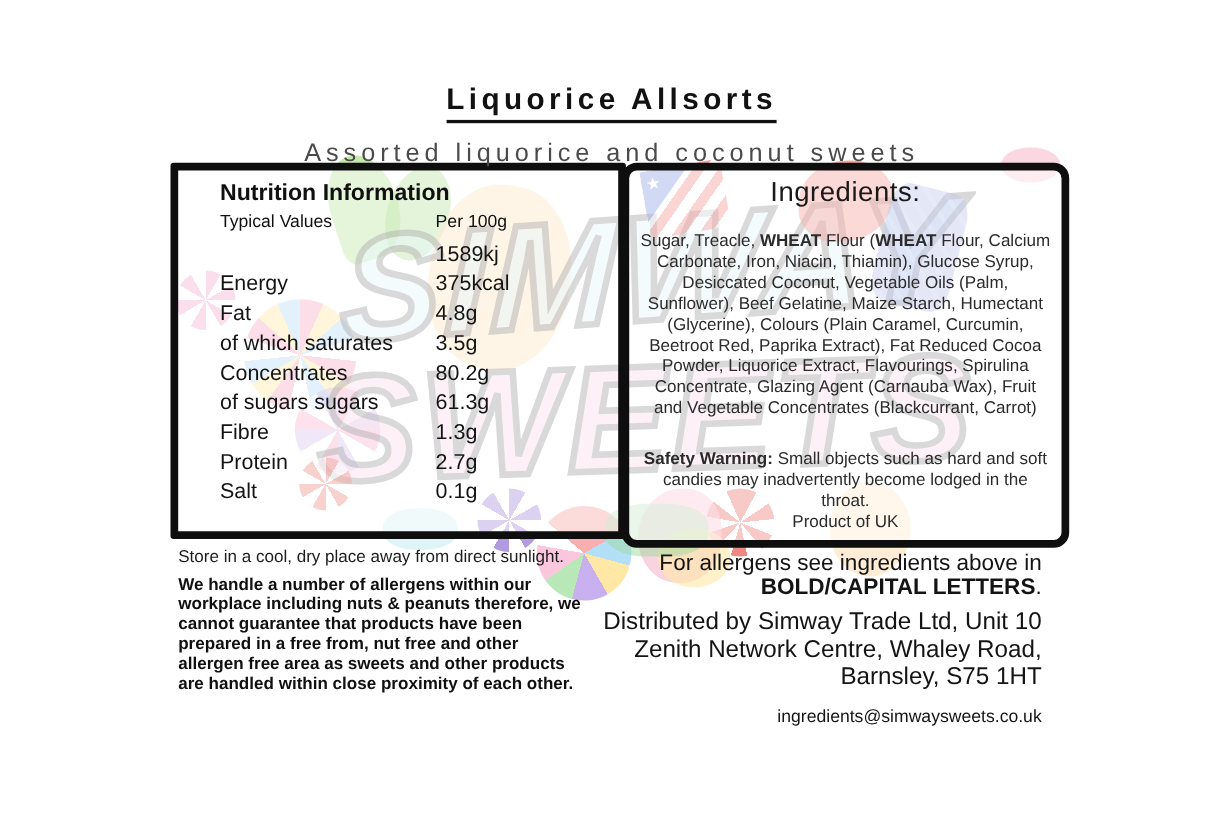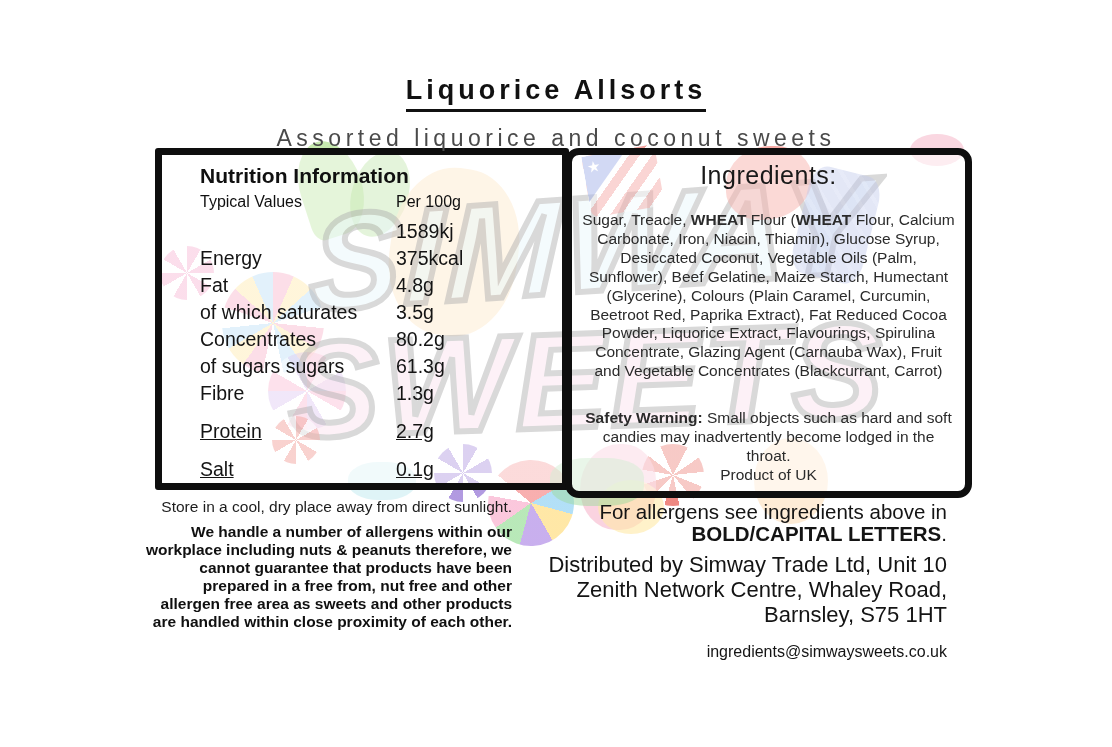--- a/index.html
+++ b/index.html
@@ -45,34 +45,34 @@
   .nutri-box{position:absolute;left:155px;top:148px;width:414px;height:342px;box-sizing:border-box;
     border:7px solid #0e0e0e;border-radius:3px;background:rgba(255,255,255,.55);z-index:1;
     padding:9px 6px 0 38px;}
   .n-heading{font-size:21px;font-weight:bold;color:#101010;}
   .n-cols{display:flex;font-size:16px;font-weight:normal;margin-top:5px;color:#101010;}
   .n-col-label{width:196px;}
   .n-rows{margin-top:7px;}
   .n-row{display:flex;align-items:flex-end;font-size:19.5px;line-height:27px;color:#141414;}
   .n-row .n-label{width:196px;}
   .n-row .n-value{white-space:pre-line;}
-  .n-rows .n-row:nth-child(7),.n-rows .n-row:nth-child(8){margin-top:11px;text-decoration:underline;}
+  .n-rows .n-row:nth-child(7),.n-rows .n-row:nth-child(8){margin-top:0;}
 
   
   .ingr-box{position:absolute;left:565px;top:148px;width:407px;height:350px;box-sizing:border-box;
     border:7px solid #0e0e0e;border-radius:14px;background:rgba(255,255,255,.55);z-index:1;
     text-align:center;padding:6px 10px 0 10px;}
   .i-heading{font-size:25px;color:#191919;letter-spacing:.5px;}
   .i-body{margin-top:21px;font-size:15.5px;line-height:1.22;color:#2b2b2b;}
   .i-safety{margin-top:28px;font-size:15.5px;line-height:1.22;color:#2b2b2b;}
   .i-origin{font-size:15.5px;line-height:1.22;color:#2b2b2b;text-align:center;}
   .seg-b{font-weight:bold;}
 
   
-  .left-footer{position:absolute;left:140px;top:498px;width:372px;text-align:right;z-index:1;}
+  .left-footer{position:absolute;left:162px;top:498px;width:372px;text-align:left;z-index:1;}
   .store-note{font-size:15.5px;line-height:1.18;color:#1c1c1c;}
   .allergen-disclaimer{margin-top:7px;font-size:15.5px;line-height:1.16;font-weight:bold;color:#101010;}
   .right-footer{position:absolute;left:531px;top:501px;width:416px;text-align:right;z-index:1;}
   .allergen-note{font-size:20.5px;line-height:1.06;color:#141414;}
   .distributor{margin-top:9px;font-size:22px;line-height:1.12;color:#141414;}
   .email{margin-top:16px;font-size:16px;color:#141414;}
 </style>
 </head>
 <body>
 

